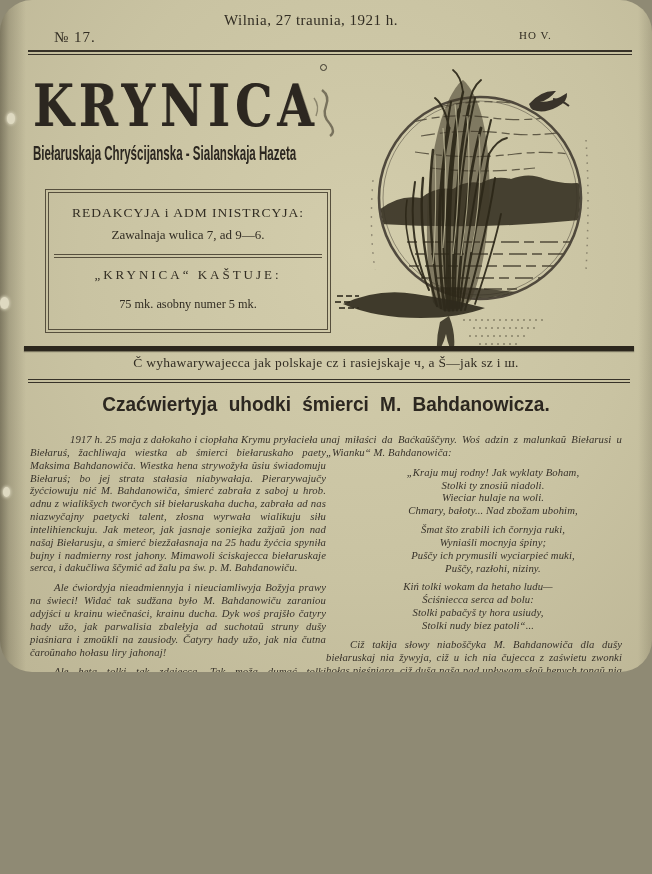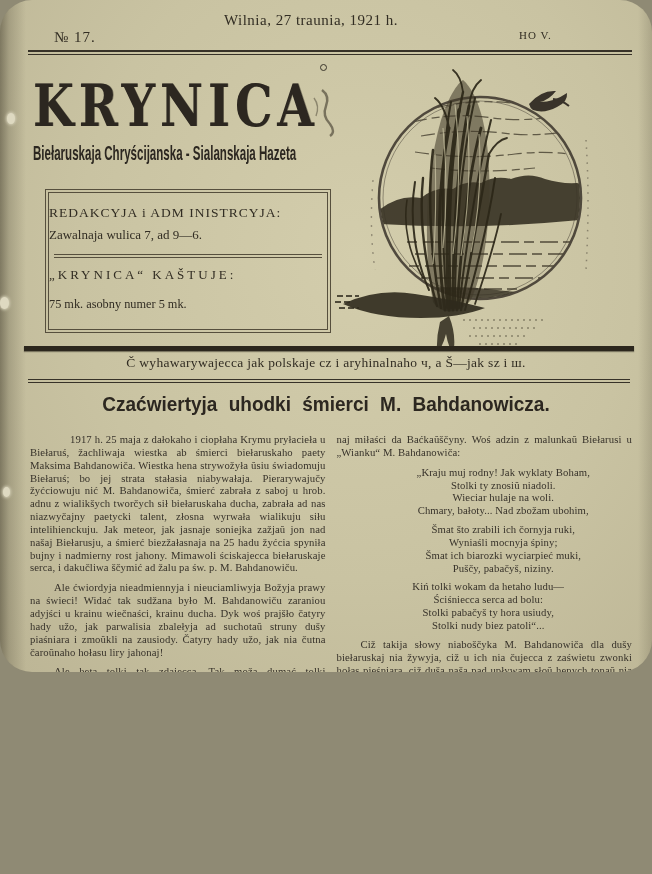--- a/index.html
+++ b/index.html
@@ -34,41 +34,41 @@
   .flourish{position:absolute;left:306px;top:86px;}
   .subtitle{
     position:absolute;left:33px;top:142px;
     font-family:"Liberation Sans",sans-serif;font-weight:bold;font-size:16.5px;
     transform:scale(0.70,1.18);transform-origin:left top;white-space:nowrap;color:#2c2720;
   }
 
   .info-box{
     position:absolute;left:48px;top:192px;width:278px;height:136px;
     border:1px solid #564f3d;outline:1px solid #564f3d;outline-offset:2px;
-    text-align:left;color:#322d23;
+    text-align:center;color:#322d23;
   }
   .bx-h1{margin-top:12px;font-size:13.5px;letter-spacing:1px;}
   .bx-a1{margin-top:6px;font-size:13px;}
   .bx-div{margin:11px 5px 9px;height:2px;border-top:1px solid #564f3d;border-bottom:1px solid #564f3d;}
   .bx-h2{font-size:13px;letter-spacing:3px;}
   .bx-p{margin-top:4px;font-size:12.3px;}
   .bx-p2{margin-top:14px;font-size:12.3px;}
 
   .vignette{position:absolute;left:333px;top:58px;}
 
   .thick-rule{position:absolute;top:346px;left:24px;width:610px;height:5px;background:#2c271d;box-shadow:0 1px 1px rgba(44,39,29,.5);}
   .note{position:absolute;top:355px;left:0;width:100%;text-align:center;font-size:13.5px;letter-spacing:0.3px;}
   .rule-b{position:absolute;top:379px;left:28px;width:602px;height:2px;border-top:1.5px solid #373228;border-bottom:1px solid #373228;}
   .headline{
     position:absolute;top:392px;left:0;width:100%;text-align:center;
     font-family:"Liberation Sans",sans-serif;font-weight:bold;font-size:19px;word-spacing:6px;
     transform:scaleY(1.1);transform-origin:center top;color:#2c2720;
   }
 
-  .columns{position:absolute;top:433px;left:30px;width:602px;display:flex;gap:11px;}
+  .columns{position:absolute;top:433px;left:30px;width:602px;display:flex;font-style:italic;}
   .col{width:296px;font-size:10.7px;line-height:1.2;text-align:justify;letter-spacing:0.1px;color:#37322a;}
   .col p{margin:0 0 7px;}
   .p-first{text-indent:40px;}
   .p-indent{text-indent:24px;}
   .stanza{margin:0 0 6px 8px;text-align:center;}
   .stanza.indent{margin-left:38px;}
   .stanza div{white-space:nowrap;}
   .sig-row{display:flex;align-items:center;margin-top:3px;}
   .end-rule{width:64px;border-top:1.2px solid #3a352b;margin-left:86px;}
   .sig{margin-left:auto;margin-right:20px;font-size:11.5px;}
@@ -178,21 +178,21 @@
       <path d="M130,262 h80 M140,270 h66 M136,278 h58 M146,286 h40" fill="none"></path>
     </g>
 
     <g>
       <path d="M196,46 q12,-14 27,-13 q-7,9 -16,11 q14,0 27,-9 q1,9 -10,14 q-13,7 -24,3 q-3,-2 -4,-6 z" fill="#39332a"></path>
       <path d="M220,41 q9,1 16,7" stroke="#39332a" stroke-width="2" fill="none"></path>
     </g>
   </svg>
 
   <div class="thick-rule"></div>
-  <div class="note">Č wyhawarywajecca jak polskaje cz i aryhinalnaho ч, a Š—jak sz i ш.</div>
+  <div class="note">Č wyhawarywajecca jak polskaje cz i rasiejskaje ч, a Š—jak sz i ш.</div>
   <div class="rule-b"></div>
 
   <div class="headline">Czaćwiertyja uhodki śmierci M. Bahdanowicza.</div>
 
   <div class="columns">
     <div class="col">
       <p class="p-first">1917 h. 25 maja z dałokaho i ciopłaha Krymu pryłacieła u Biełaruś, žachliwaja wiestka ab śmierci biełaruskaho paety Maksima Bahdanowiča. Wiestka hena strywožyła ŭsiu świadomuju Biełaruś; bo jej strata stałasia niabywałaja. Pierarywajučy žyćciowuju nić M. Bahdanowiča, śmierć zabrała z saboj u hrob. adnu z wialikšych tworčych sił biełaruskaha ducha, zabrała ad nas niazwyčajny paetycki talent, złosna wyrwała wialikuju siłu intelihienckuju. Jak meteor, jak jasnaje soniejka zažjaŭ jon nad našaj Biełarusju, a śmierć biezžałasnaja na 25 hadu žyćcia spyniła bujny i nadmierny rost jahony. Mimawoli ściskajecca biełaruskaje serca, i dakučliwa ščymić ad žalu pa św. p. M. Bahdanowiču.</p>
       <p class="p-indent">Ale ćwiordyja nieadmiennyja i nieuciamliwyja Božyja prawy na świeci! Widać tak sudžana było M. Bahdanowiču zaraniou adyjści u krainu wiečnaści, krainu ducha. Dyk woś prajšło čatyry hady užo, jak parwalisia zbalełyja ad suchotaŭ struny dušy piaśniara i zmoŭkli na zausiody. Čatyry hady užo, jak nia čutna čaroŭnaho hołasu liry jahonaj!</p>
       <p class="p-indent">Ale heta tolki tak zdajecca. Tak moža dumać tolki niebiełaruski čužacki rozum, niačuć zwonkich, čaroŭnych liraŭ pieśniara, zykau, moža tolki nia biełaruskaje čužackaje serca. Ważmi bracie, u ruki knižku M. Bahdanowiča, što „Wianok“ zawiecca, prahledź usie kraski, z jakich spleciany, a pačuješ prysutnaść, prauda nia cieła, ale ducha pieśniarewaho. A kraskami z „Wianka“ jość čaroŭnyja wieršy jahony, poŭnyja niazwyčajnaho, aryhinalnaho charaktaru rodnych abrazoŭ Biełarusi, poŭny dziŭ-</p>
     </div>
@@ -201,22 +201,22 @@
 
       <div class="stanza indent">
         <div>„Kraju muj rodny! Jak wyklaty Boham,</div>
         <div>Stolki ty znosiŭ niadoli.</div>
         <div>Wieciar hulaje na woli.</div>
         <div>Chmary, bałoty... Nad zbožam ubohim,</div>
       </div>
       <div class="stanza indent">
         <div>Šmat što zrabili ich čornyja ruki,</div>
         <div>Wyniaśli mocnyja śpiny;</div>
-        <div>Šmat ich biarozki wyciarpieć muki,</div>
-        <div>Puščy, pabačyš, niziny.</div>
+        <div>Puščy ich prymusili wyciarpieć muki,</div>
+        <div>Puščy, razłohi, niziny.</div>
       </div>
       <div class="stanza">
         <div>Kiń tolki wokam da hetaho ludu—</div>
         <div>Ściśniecca serca ad bolu:</div>
         <div>Stolki pabačyš ty hora usiudy,</div>
         <div>Stolki nudy biez patoli“...</div>
       </div>
 
       <p class="p-indent">Ciž takija słowy niaboščyka M. Bahdanowiča dla dušy biełaruskaj nia žywyja, ciž u ich nia čujecca z zaświetu zwonki hołas pieśniara, ciž duša naša pad upływam słoŭ henych tonaŭ nia źliwajecca u niešta adno sucelnaje, i zachoplena miłaściu Baćkaŭščyny nia rwiecca da pracy dziela jaje doli, dziela jaje poŭnaho adradžeńnia i aswabadžeńnia z niawoli?..</p>
       <p class="p-indent">Tak, pamjor M. Bahdanowič dla ŭsiej Biełarusi ciełam, ale nia dušoj. Ad času śmierci jahonaj prajšło užo hady čatyry, a dumki paeta tak silny i tak bujna praz druhich raźwiwajucca i wiaduć da mety na sławu Biełarusi.</p>

